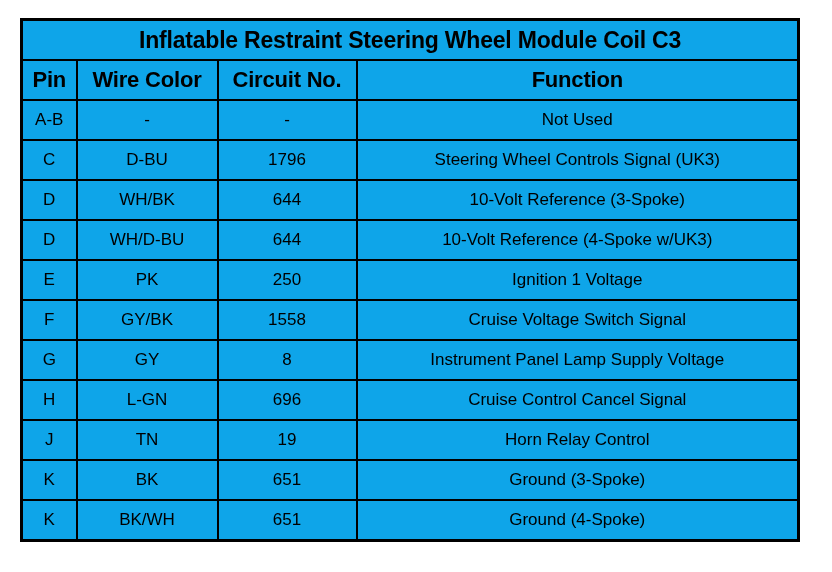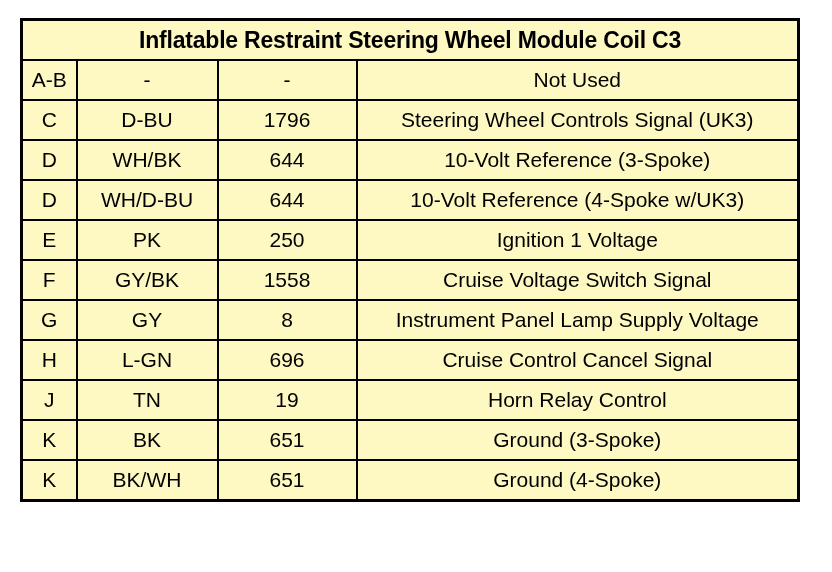--- a/index.html
+++ b/index.html
@@ -20,35 +20,35 @@
     left: 20px;
     top: 18px;
     width: 780px;
   }
 
   table.pinout {
     border-collapse: collapse;
     table-layout: fixed;
     width: 780px;
     border: 3px solid #000;
-    background: #fef9c3;
+    background: #0ea5e9;
   }
 
   table.pinout col.c-pin      { width: 55px;  }
   table.pinout col.c-wire     { width: 141px; }
   table.pinout col.c-circuit  { width: 139px; }
   table.pinout col.c-function { width: 442px; }
 
   table.pinout td,
   table.pinout th {
     border: 2px solid #000;
     padding: 0;
     height: 38px;
     vertical-align: middle;
-    font-size: 21px;
+    font-size: 17px;
     font-weight: normal;
     line-height: 1.05;
     white-space: nowrap;
     overflow: hidden;
   }
 
   
   tr.title-row td {
     height: 38px;
     text-align: center;
@@ -88,20 +88,26 @@
   <table class="pinout">
     <colgroup>
       <col class="c-pin">
       <col class="c-wire">
       <col class="c-circuit">
       <col class="c-function">
     </colgroup>
     <tbody>
       <tr class="title-row">
         <td colspan="4">Inflatable Restraint Steering Wheel Module Coil C3</td>
+      </tr>
+      <tr class="header-row">
+        <th>Pin</th>
+        <th>Wire Color</th>
+        <th>Circuit No.</th>
+        <th>Function</th>
       </tr>
 
       <tr>
         <td class="cell-pin">A-B</td>
         <td class="cell-wire">-</td>
         <td class="cell-circuit">-</td>
         <td class="cell-function">Not Used</td>
       </tr>
       <tr>
         <td class="cell-pin">C</td>

